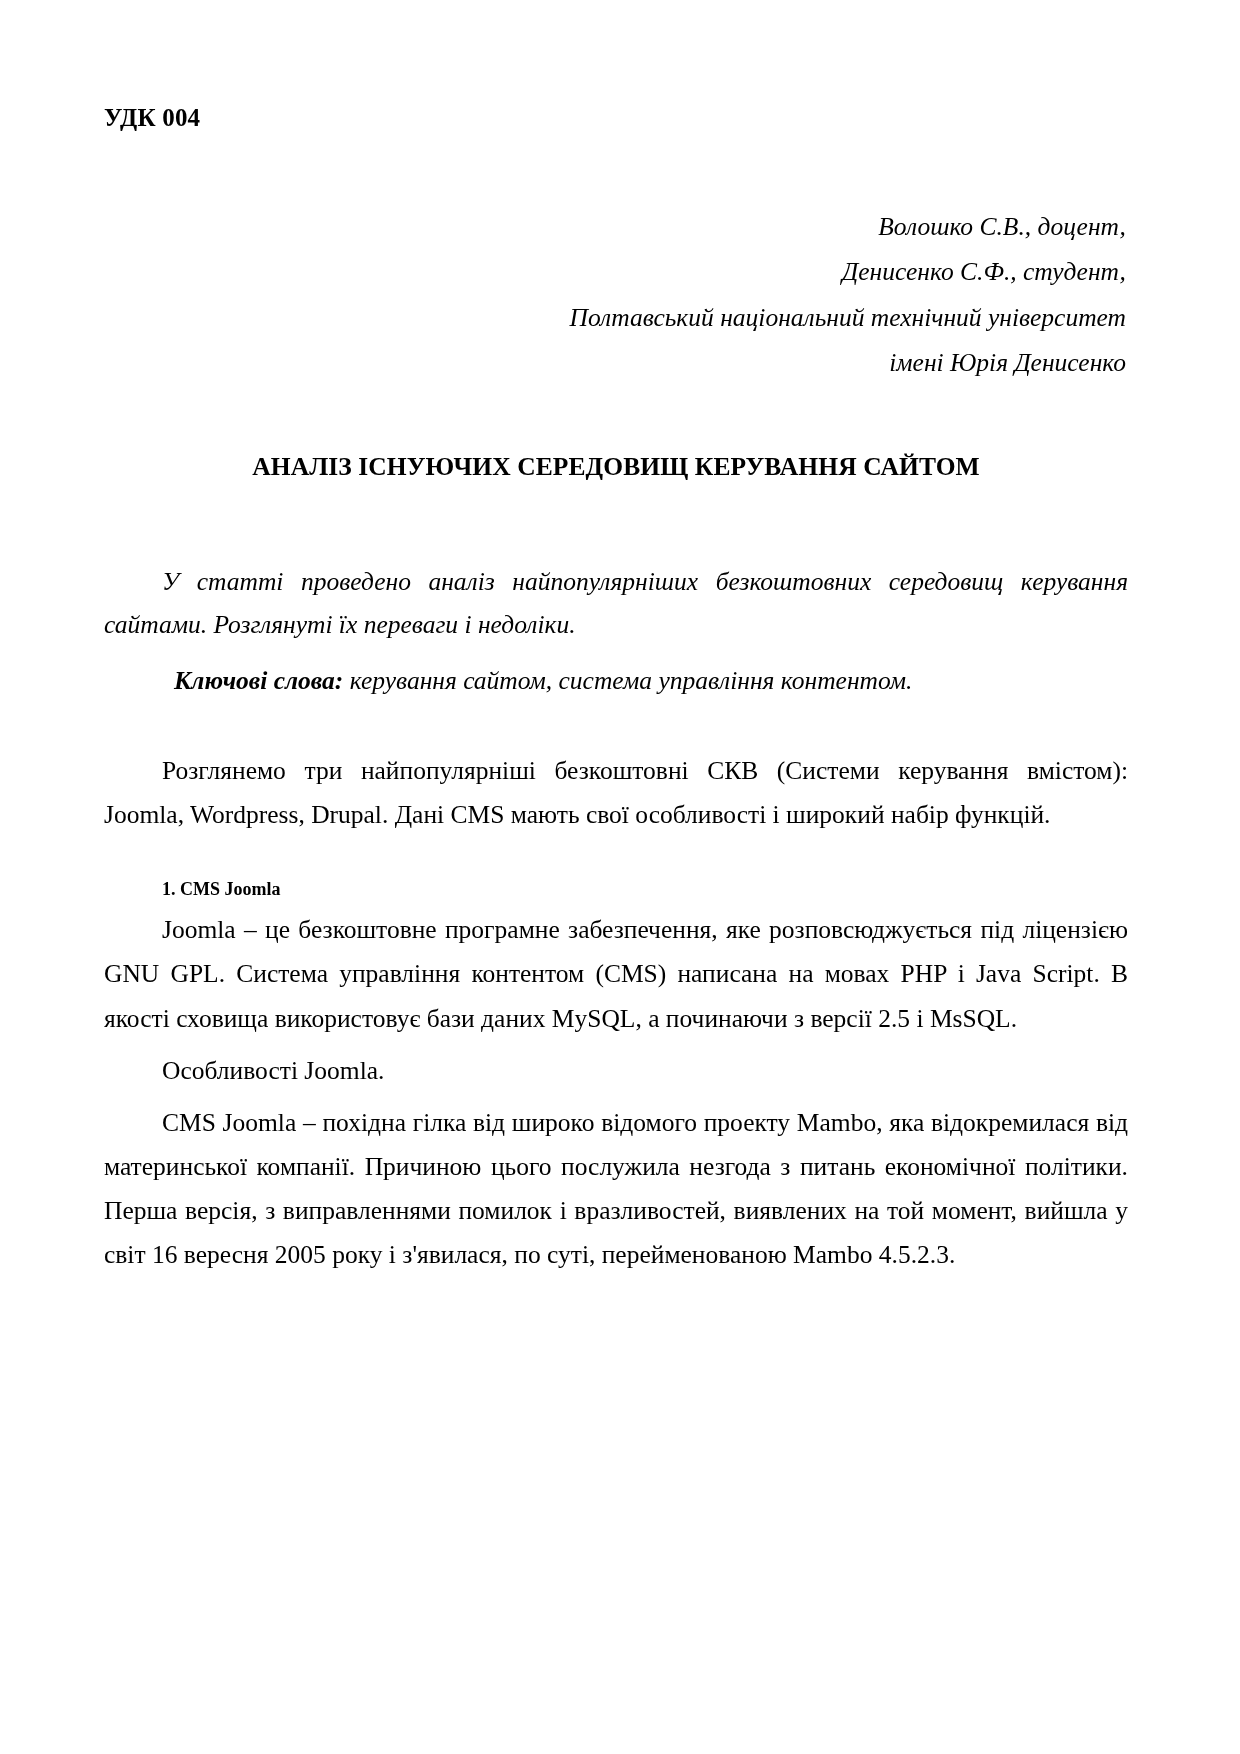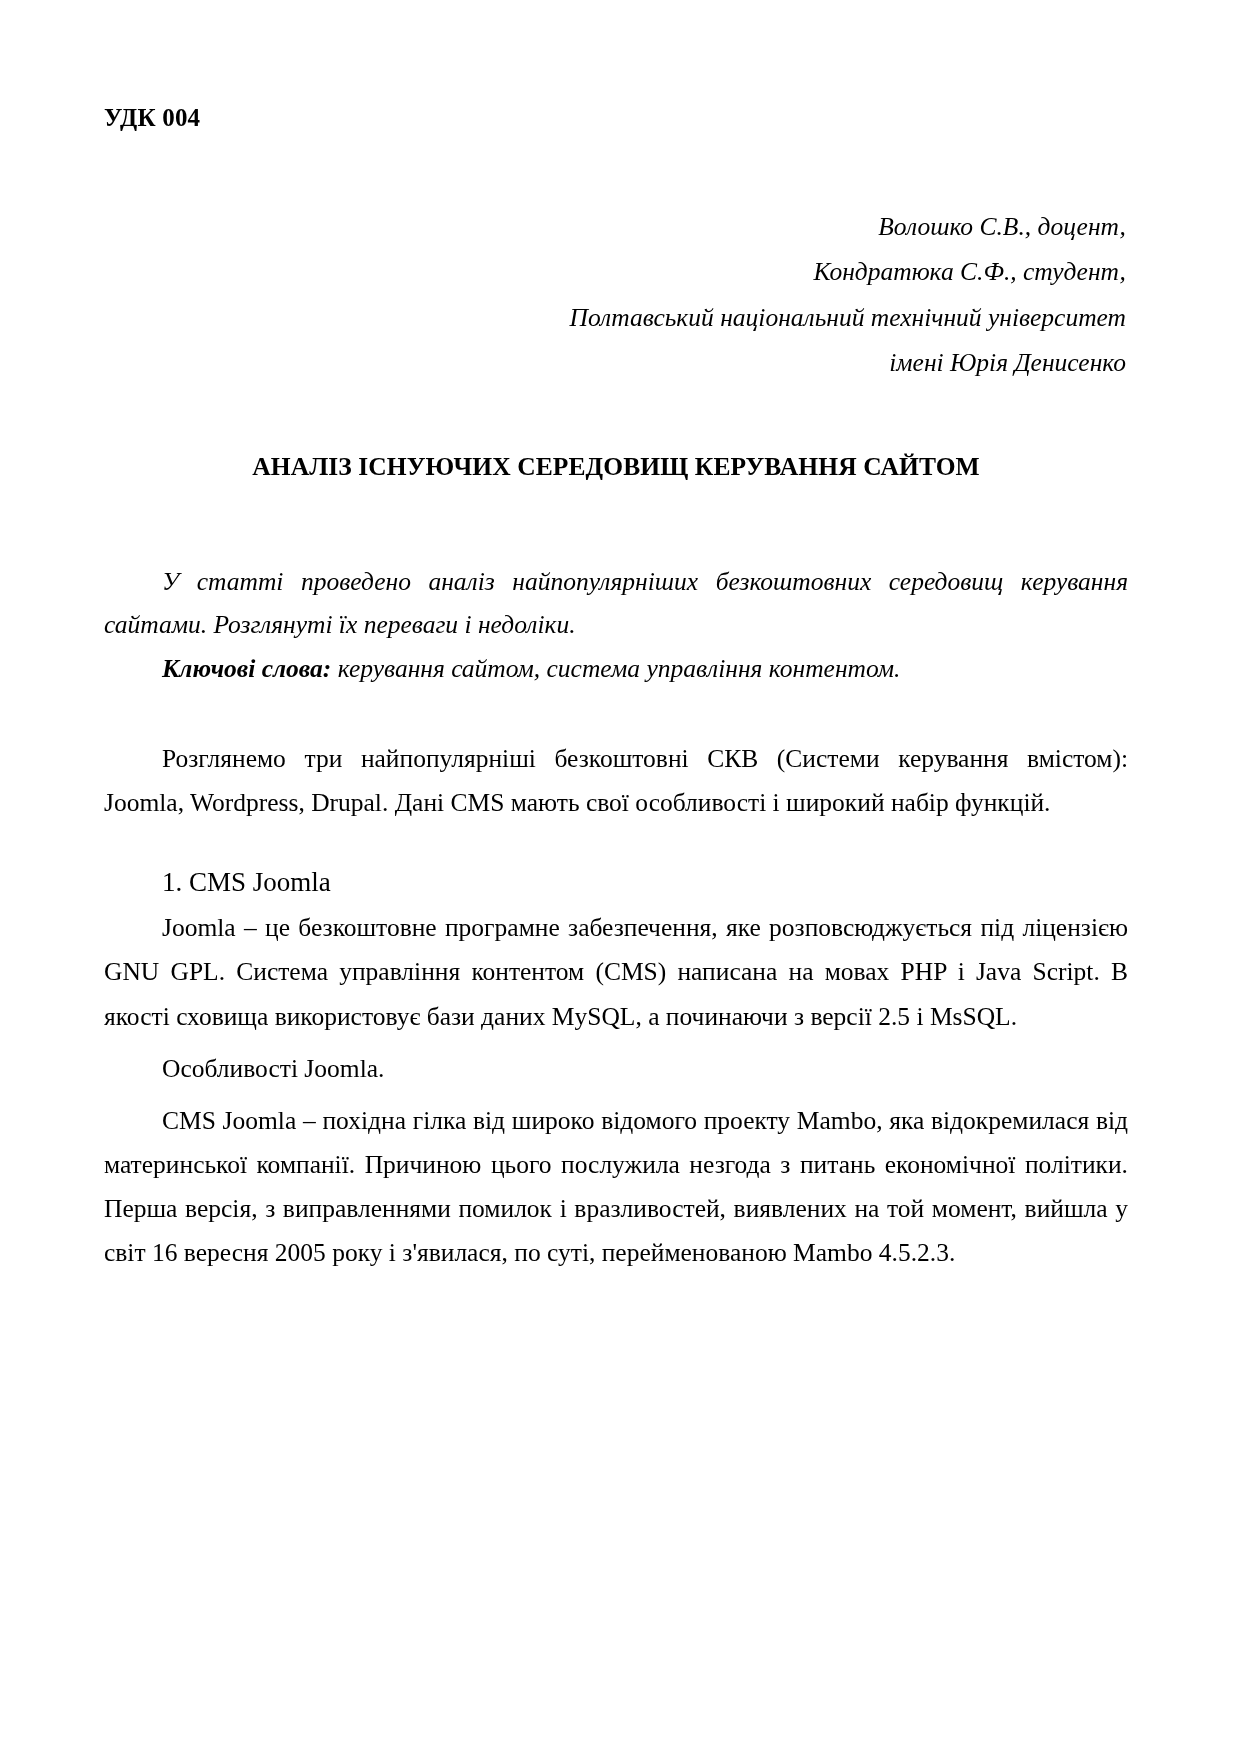--- a/index.html
+++ b/index.html
@@ -52,56 +52,56 @@
     line-height: 1.72;
     text-align: justify;
     margin: 78px 0 0 0;
     text-indent: 58px;
   }
   .keywords {
     font-style: italic;
     font-size: 25.5px;
     line-height: 1.72;
     text-align: justify;
-    margin: 0;
+    margin: 12px;
     text-indent: 58px;
   }
   .keywords b {
     font-weight: bold;
   }
   .para {
     font-size: 25.5px;
     line-height: 1.73;
     text-align: justify;
     text-indent: 58px;
     margin: 0;
   }
   .para.first-body {
     margin-top: 46px;
   }
   .section-head {
-    font-size: 27px;
-    font-weight: normal;
+    font-size: 18px;
+    font-weight: bold;
     text-indent: 58px;
     margin: 42px 0 0 0;
   }
   .tight {
     margin-top: 8px;
   }
 </style>
 </head>
 <body>
 
 <div class="page">
 
   <div class="udk">УДК 004</div>
 
   <div class="authors">
     <div>Волошко С.В., доцент,</div>
-    <div>Кондратюка С.Ф., студент,</div>
+    <div>Денисенко С.Ф., студент,</div>
     <div>Полтавський національний технічний університет</div>
     <div>імені Юрія Денисенко</div>
   </div>
 
   <h1 class="title">АНАЛІЗ ІСНУЮЧИХ СЕРЕДОВИЩ КЕРУВАННЯ САЙТОМ</h1>
 
   <p class="abstract">У статті проведено аналіз найпопулярніших безкоштовних середовищ керування сайтами. Розглянуті їх переваги і недоліки.</p>
 
   <p class="keywords">
     <b>Ключові слова:</b><span> керування сайтом, система управління контентом.</span>

